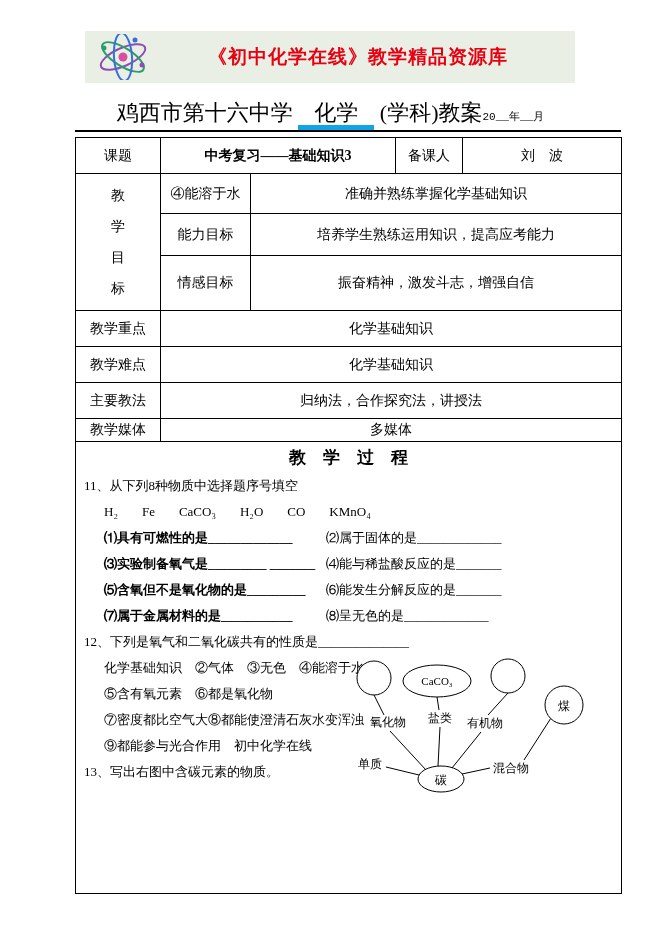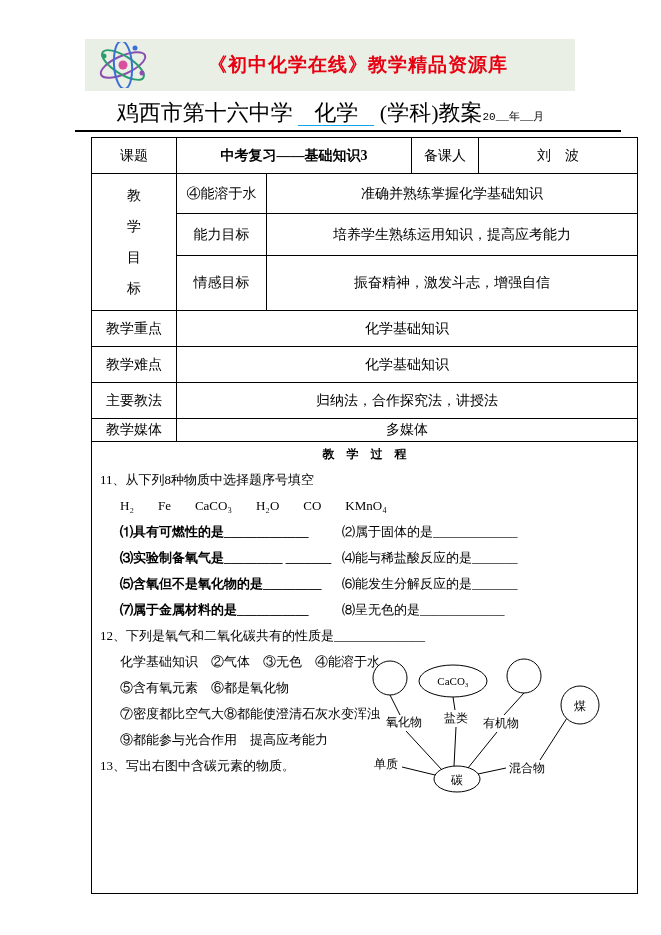--- a/index.html
+++ b/index.html
@@ -1,50 +1,50 @@
 <!DOCTYPE html>
 <html><head>
 <meta charset="utf-8">
 <style>
   * { margin:0; padding:0; box-sizing:border-box; }
   html,body { background:#ffffff; }
   body { font-family:"Liberation Serif","DejaVu Serif",serif; color:#000; }
   .page { position:relative; width:661px; height:935px; background:#fff; overflow:hidden; }
 
   
-  .banner { position:absolute; left:85px; top:39px; width:490px; height:52px;
+  .banner { position:absolute; left:85px; top:31px; width:490px; height:52px;
             background:#e9efe4; display:flex; align-items:center; padding:3px 10px; }
   .banner-logo { width:56px; height:46px; flex:0 0 auto; }
   .banner-text { flex:1; text-align:center; color:#e60012; line-height:1.15; }
   .banner-title { font-size:19px; font-weight:bold; letter-spacing:1px; }
   .banner-url { font-size:11px; margin-left:110px; }
 
   
   .doc-title { position:absolute; left:0; top:98px; width:100%; text-align:center;
                font-size:22px; white-space:nowrap; }
-  .doc-title .subject { border-bottom:1px solid #0ea5e9; padding:0 16px; }
+  .doc-title .subject { border-bottom:7px solid #0ea5e9; padding:0 16px; }
   .doc-title .date { font-size:11px;font-family:Liberation Mono, monospace; }
 
   .title-rule { position:absolute; left:75px; top:130px; width:546px; height:2px; background:#000; }
 
   
   table.lesson { position:absolute; left:75px; top:137px; width:546px;
-                 border-collapse:collapse; table-layout:fixed;margin-left:16px; }
+                 border-collapse:collapse; table-layout:fixed; }
   table.lesson td { border:1px solid #000; font-size:14px; padding:2px 4px; overflow:hidden; }
   td.c { text-align:center; vertical-align:middle; }
   td.lbl { font-size:15px; }
   td.topic { font-weight:bold; font-size:15px; }
   td.prewrap { white-space:pre; }
   td.leftval { text-align:center; vertical-align:middle; padding-left:6px; }
   td.vert { text-align:center; vertical-align:middle; font-size:15px; }
   td.vert div { line-height:31px; }
 
   
   td.process { vertical-align:top; position:relative; padding:4px 6px 0 6px; }
-  .p-title { text-align:center; font-weight:bold; font-size:12px; white-space:pre; margin:2px 0 8px 0; }
+  .p-title { text-align:center; font-weight:bold; font-size:17px; white-space:pre; margin:2px 0 8px 0; }
   .p-line { font-size:13px; line-height:17px; margin-bottom:9px; white-space:nowrap; }
   .p-q { padding-left:4px; }
   .p-ind { padding-left:24px; }
   .half { display:inline-block; width:222px;font-weight:bold; }
   .sub span { display:inline-block; margin-right:24px; }
 
   .concept-map { position:absolute; left:262px; top:204px; }
   .concept-map line { stroke:#000; stroke-width:1; }
   .concept-map circle, .concept-map ellipse { stroke:#000; stroke-width:1; fill:#fff; }
   .concept-map text { font-size:12px; font-family:"Liberation Serif","DejaVu Serif",serif; fill:#000; }
@@ -145,21 +145,21 @@
           </div>
           <div class="p-line p-ind">
             <span class="half">⑺属于金属材料的是___________</span><span>⑻呈无色的是_____________</span>
           </div>
 
           <div class="p-line p-q">12、下列是氧气和二氧化碳共有的性质是______________</div>
 
           <div class="p-line p-ind">化学基础知识　②气体　③无色　④能溶于水</div>
           <div class="p-line p-ind">⑤含有氧元素　⑥都是氧化物</div>
           <div class="p-line p-ind">⑦密度都比空气大⑧都能使澄清石灰水变浑浊</div>
-          <div class="p-line p-ind">⑨都能参与光合作用　提高应考能力</div>
+          <div class="p-line p-ind">⑨都能参与光合作用　初中化学在线</div>
 
           <div class="p-line p-q">13、写出右图中含碳元素的物质。</div>
 
           <svg class="concept-map" width="280" height="170" viewBox="0 0 280 170">
             <g>
               <line x1="36" y1="49" x2="46" y2="69"></line>
               <line x1="99" y1="51" x2="101" y2="64"></line>
               <line x1="170" y1="47" x2="150" y2="69"></line>
               <line x1="213" y1="72" x2="186" y2="114"></line>
               <line x1="81" y1="129" x2="48" y2="121"></line>

